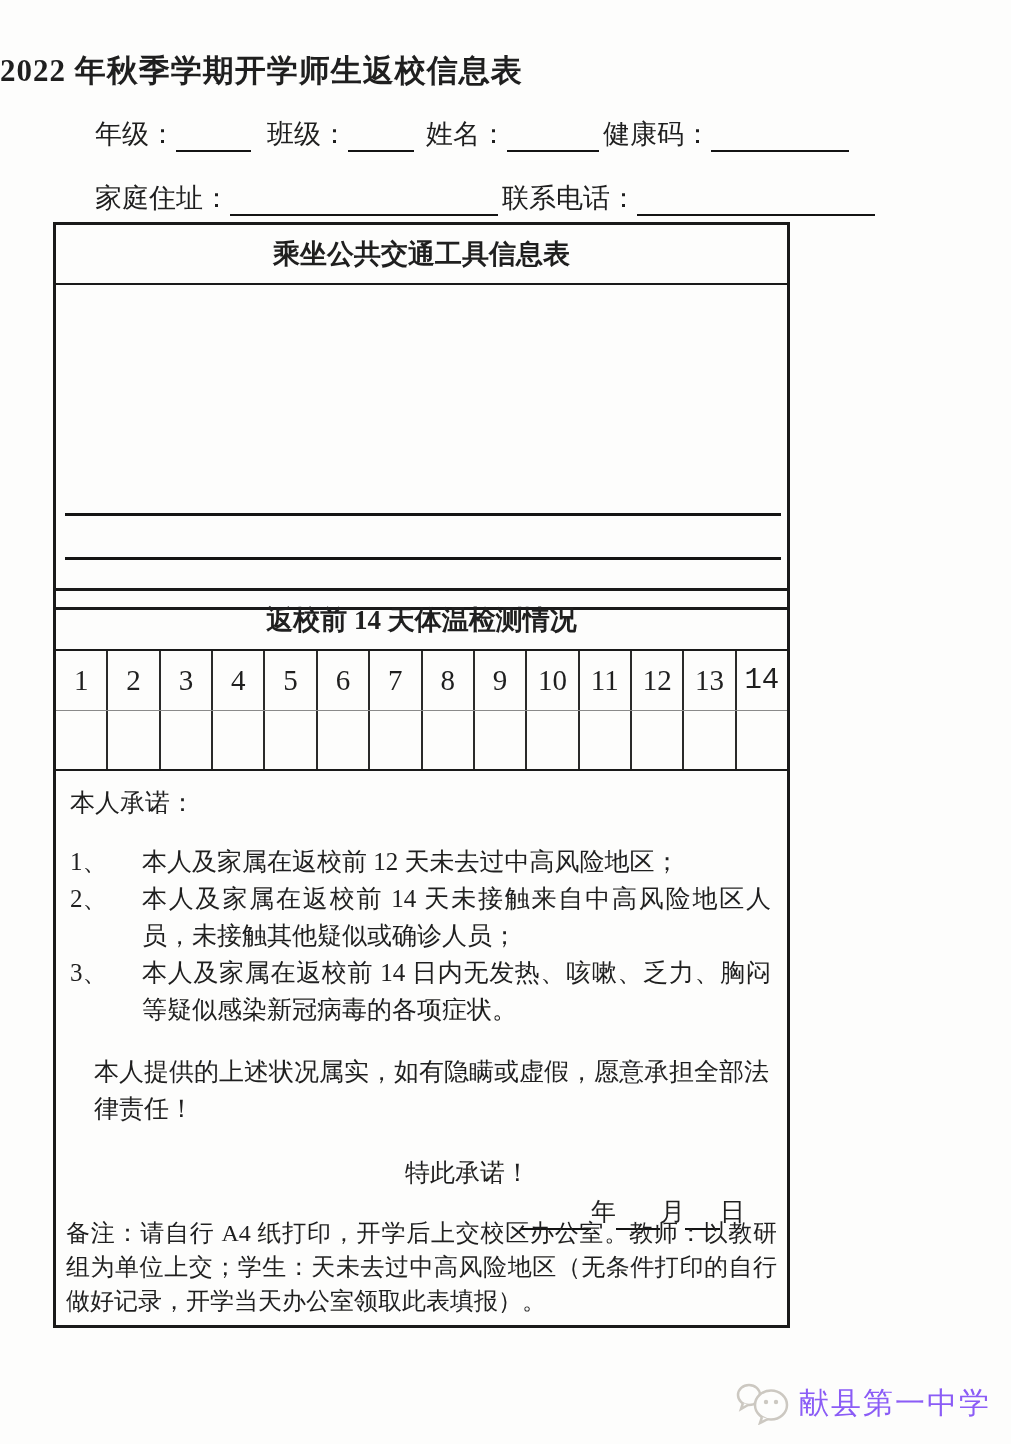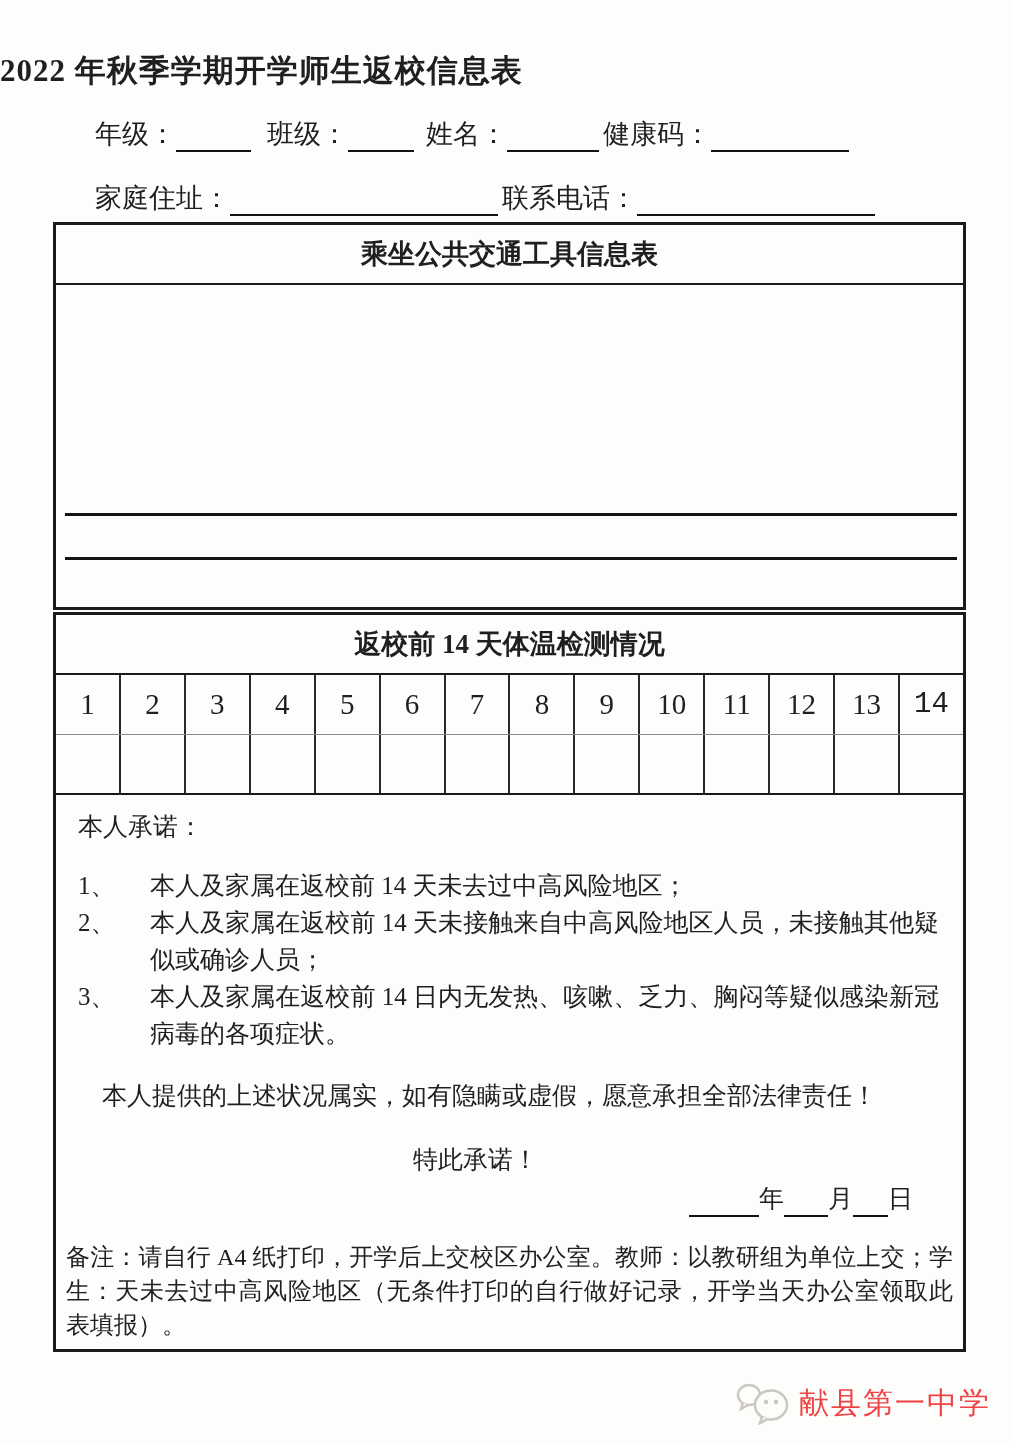--- a/index.html
+++ b/index.html
@@ -12,63 +12,63 @@
     position:absolute;top:50px;left:0;width:100%;margin:0;
     text-align:left;font-size:31px;font-weight:700;letter-spacing:1px;
   }
   
   .frow{position:absolute;left:95px;font-size:27px;white-space:nowrap;font-family:Liberation Serif, serif;}
   .frow .ul{display:inline-block;border-bottom:2.5px solid #141414;height:30px;vertical-align:bottom;}
   .row1{top:116px;}
   .row2{top:180px;}
   .gap16{margin-right:16px;} .gap12{margin-right:12px;} .gap4{margin-right:4px;}
   
-  .box{position:absolute;left:53px;width:913px;border:3px solid #1a1a1a;box-sizing:border-box;background:transparent;}
+  .box{position:absolute;left:53px;width:737px;border:3px solid #1a1a1a;box-sizing:border-box;background:transparent;}
   .box1{top:222px;height:388px;}
-  .box2{top:612px;height:740px;}
+  .box2{top:588px;height:740px;}
   .box-head{
     height:60px;display:flex;align-items:center;justify-content:center;
     font-size:27px;font-weight:700;border-bottom:2px solid #1a1a1a;box-sizing:border-box;
   }
   .b1-content{position:relative;padding:0 9px;font-size:26px;}
   .b1-item1{margin-top:17px;line-height:40px;}
   .b1-item2{margin-top:24px;line-height:59px;text-align:justify;}
   .inline-blank{display:inline-block;width:488px;max-width:95%;height:30px;border-bottom:3px solid #141414;}
   .blank-line{position:absolute;left:9px;right:6px;border-bottom:3px solid #141414;height:0;}
   .bl1{top:288px;} .bl2{top:332px;}
   
   .day-row{display:flex;box-sizing:border-box;}
   .day-row .cell{
     flex:1;display:flex;align-items:center;justify-content:center;
     border-right:2px solid #2a2a2a;box-sizing:border-box;
   }
   .day-row .cell:last-child{border-right:none;font-family:Liberation Mono, monospace;}
   .head-cells{height:60px;font-size:29px;border-bottom:1px solid #8a8a8a;}
   .val-cells{height:60px;border-bottom:2px solid #1a1a1a;}
   
-  .commit{position:relative;height:553px;padding:10px 22px;box-sizing:border-box;font-size:25px;}
+  .commit{position:relative;height:553px;padding:10px 14px;box-sizing:border-box;font-size:25px;}
   .commit-head{margin-top:4px;line-height:36px;}
   .clist{margin-top:22px;}
   .citem{display:flex;line-height:37px;}
   .citem .num{width:72px;flex:0 0 72px;}
   .citem .txt{flex:1;text-align:justify;padding-right:2px;}
   .statement{margin-top:25px;padding-left:24px;line-height:37px;}
   .declare{margin-top:27px;padding-left:335px;line-height:37px;}
   .sign-row{margin-top:30px;display:flex;justify-content:flex-end;align-items:flex-end;padding-right:16px;line-height:37px;}
   .date-row{margin-top:2px;display:flex;justify-content:flex-end;align-items:flex-end;padding-right:28px;line-height:37px;}
   .sul{display:inline-block;border-bottom:2.5px solid #141414;height:30px;}
   .w148{width:148px;} .w70{width:70px;} .w44{width:44px;} .w35{width:35px;}
   .note{
     position:absolute;left:10px;right:10px;bottom:6px;
     font-size:24px;line-height:34px;text-align:justify;
   }
   
   .watermark{
     position:absolute;top:1381px;right:20px;display:flex;align-items:center;gap:6px;
-    color:#ef4444;font-size:30px;letter-spacing:2px;
+    color:#8b5cf6;font-size:30px;letter-spacing:2px;
   }
   .wm-icon{width:58px;height:44px;display:block;}
 </style>
 </head>
 <body>
 
 <div>
 
   <h1 class="title">2022 年秋季学期开学师生返校信息表</h1>
 
@@ -124,21 +124,21 @@
       <div class="cell"></div>
       <div class="cell"></div>
     </div>
 
     <div class="commit">
       <div class="commit-head">本人承诺：</div>
 
       <div class="clist">
         <div class="citem">
           <span class="num">1、</span>
-          <span class="txt">本人及家属在返校前 14 天未去过中高风险地区；</span>
+          <span class="txt">本人及家属在返校前 12 天未去过中高风险地区；</span>
         </div>
         <div class="citem">
           <span class="num">2、</span>
           <span class="txt">本人及家属在返校前 14 天未接触来自中高风险地区人员，未接触其他疑似或确诊人员；</span>
         </div>
         <div class="citem">
           <span class="num">3、</span>
           <span class="txt">本人及家属在返校前 14 日内无发热、咳嗽、乏力、胸闷等疑似感染新冠病毒的各项症状。</span>
         </div>
       </div>

